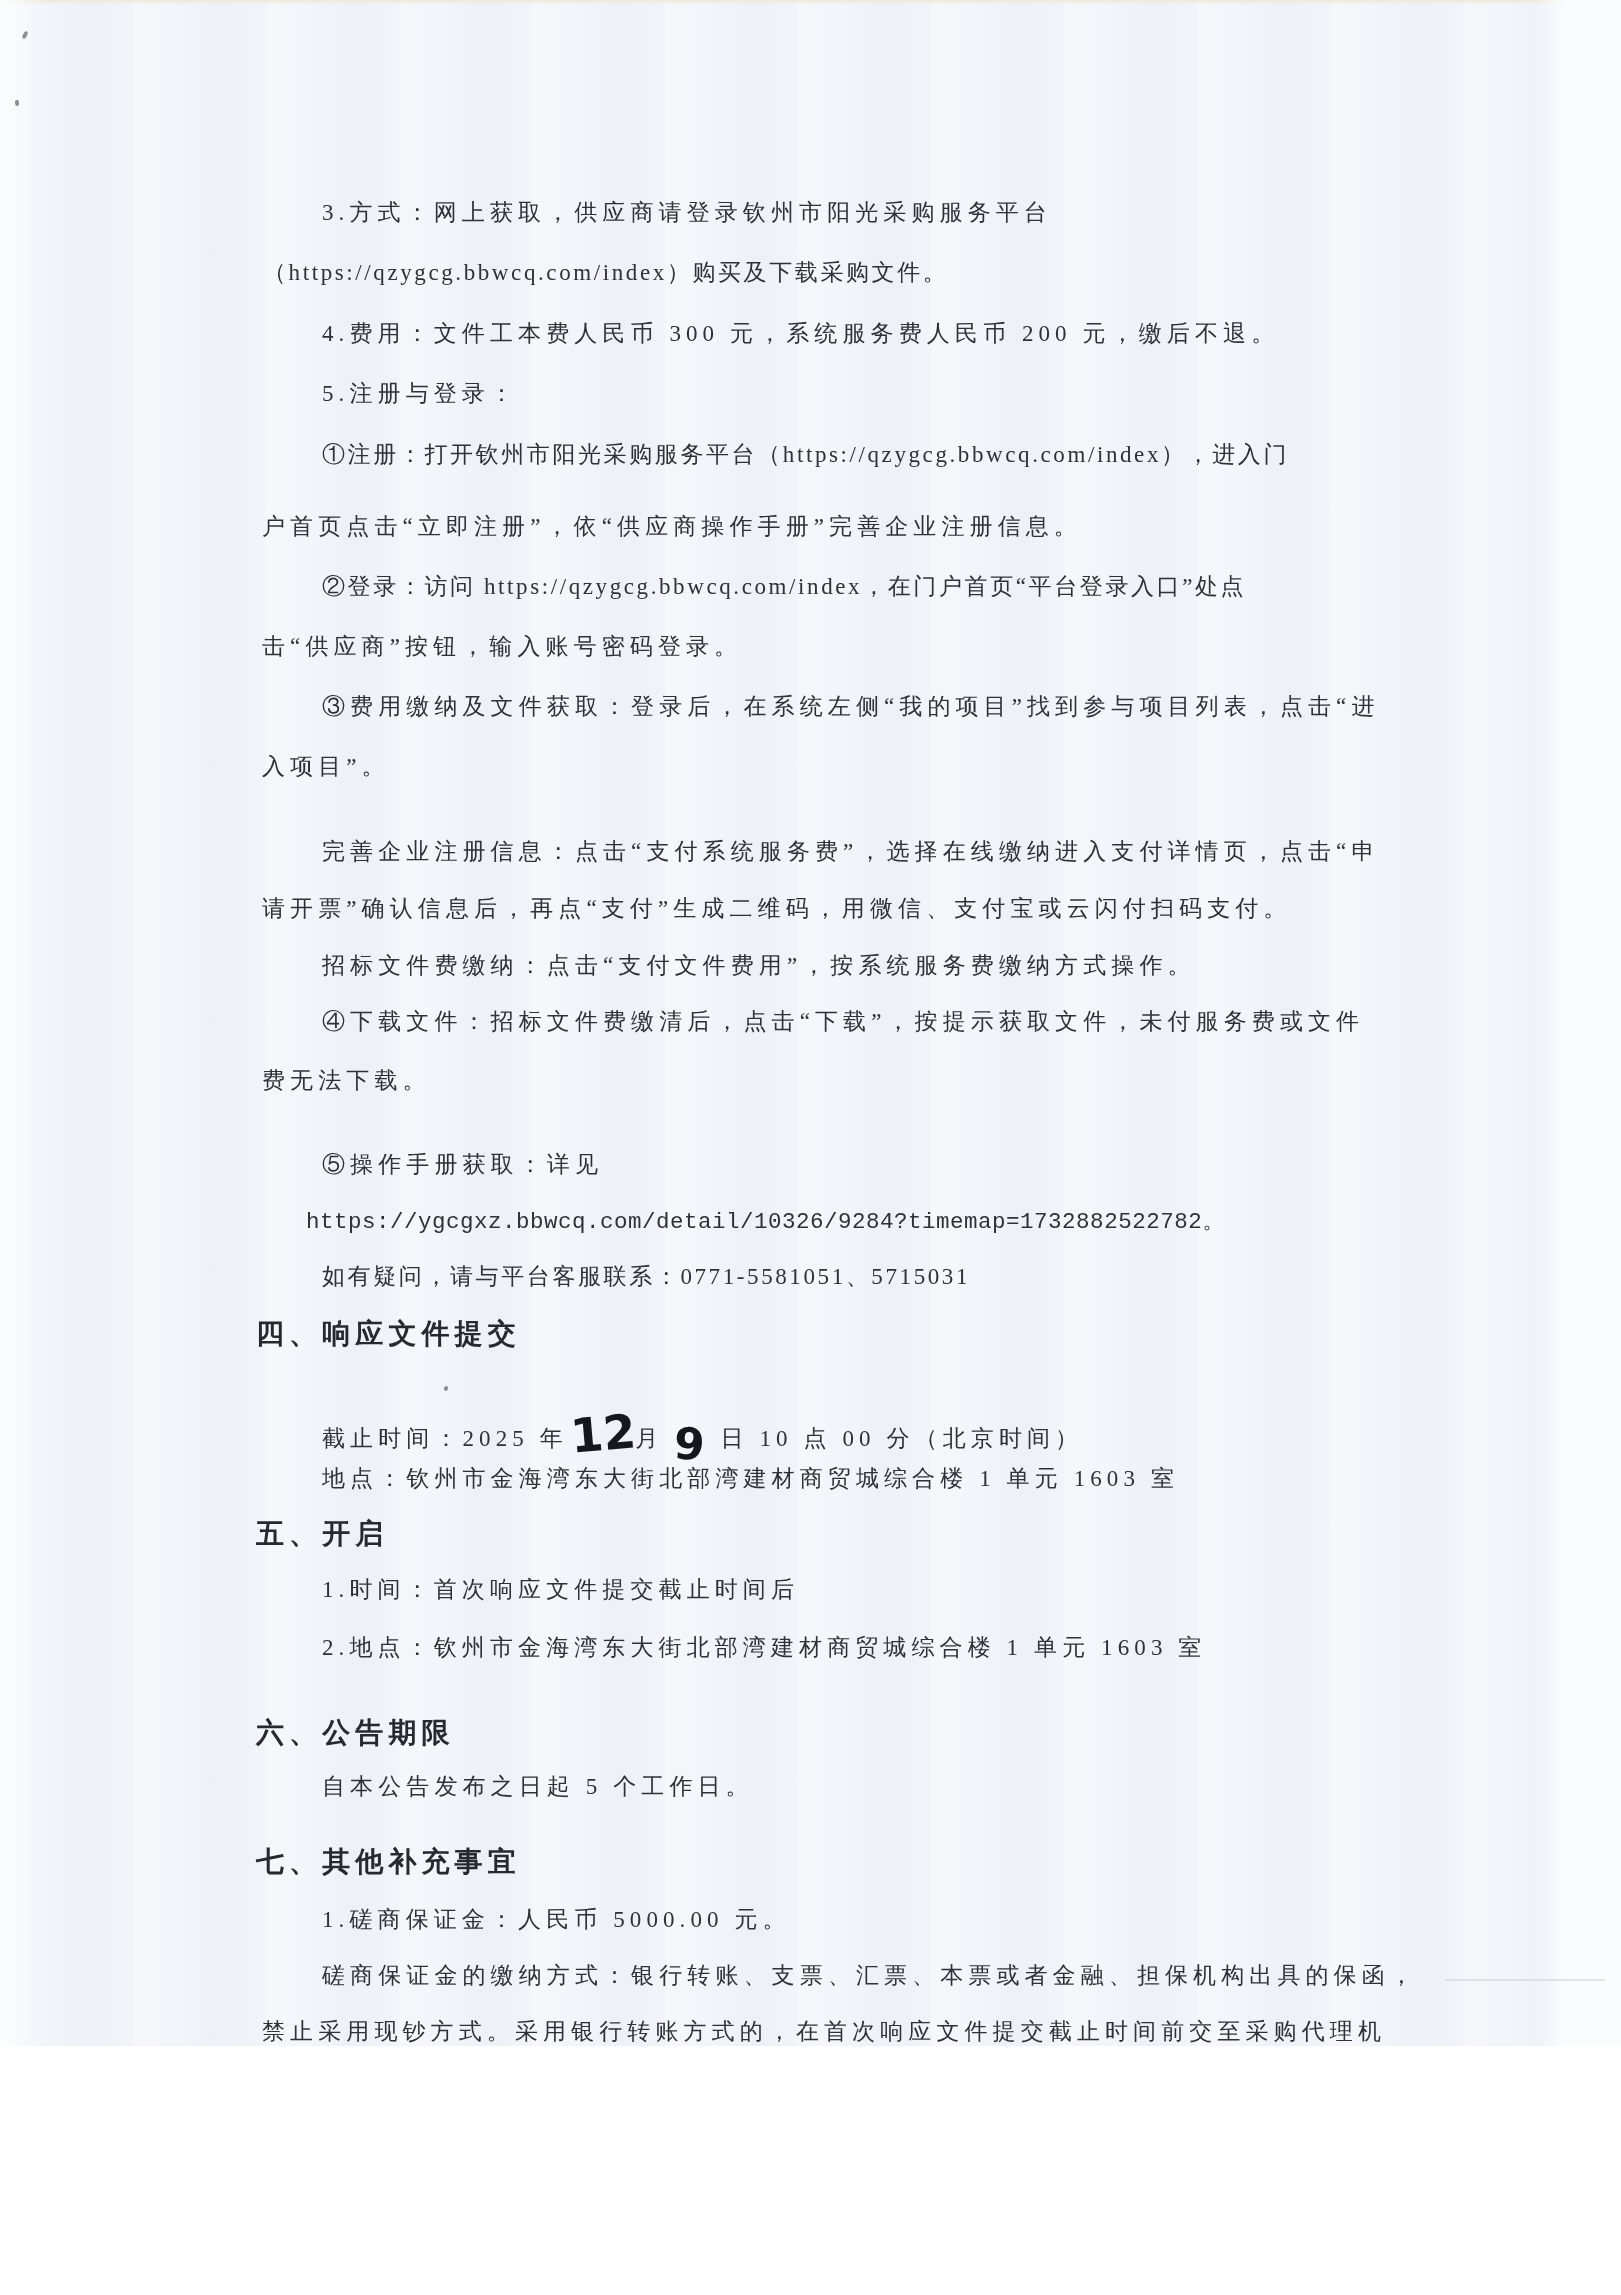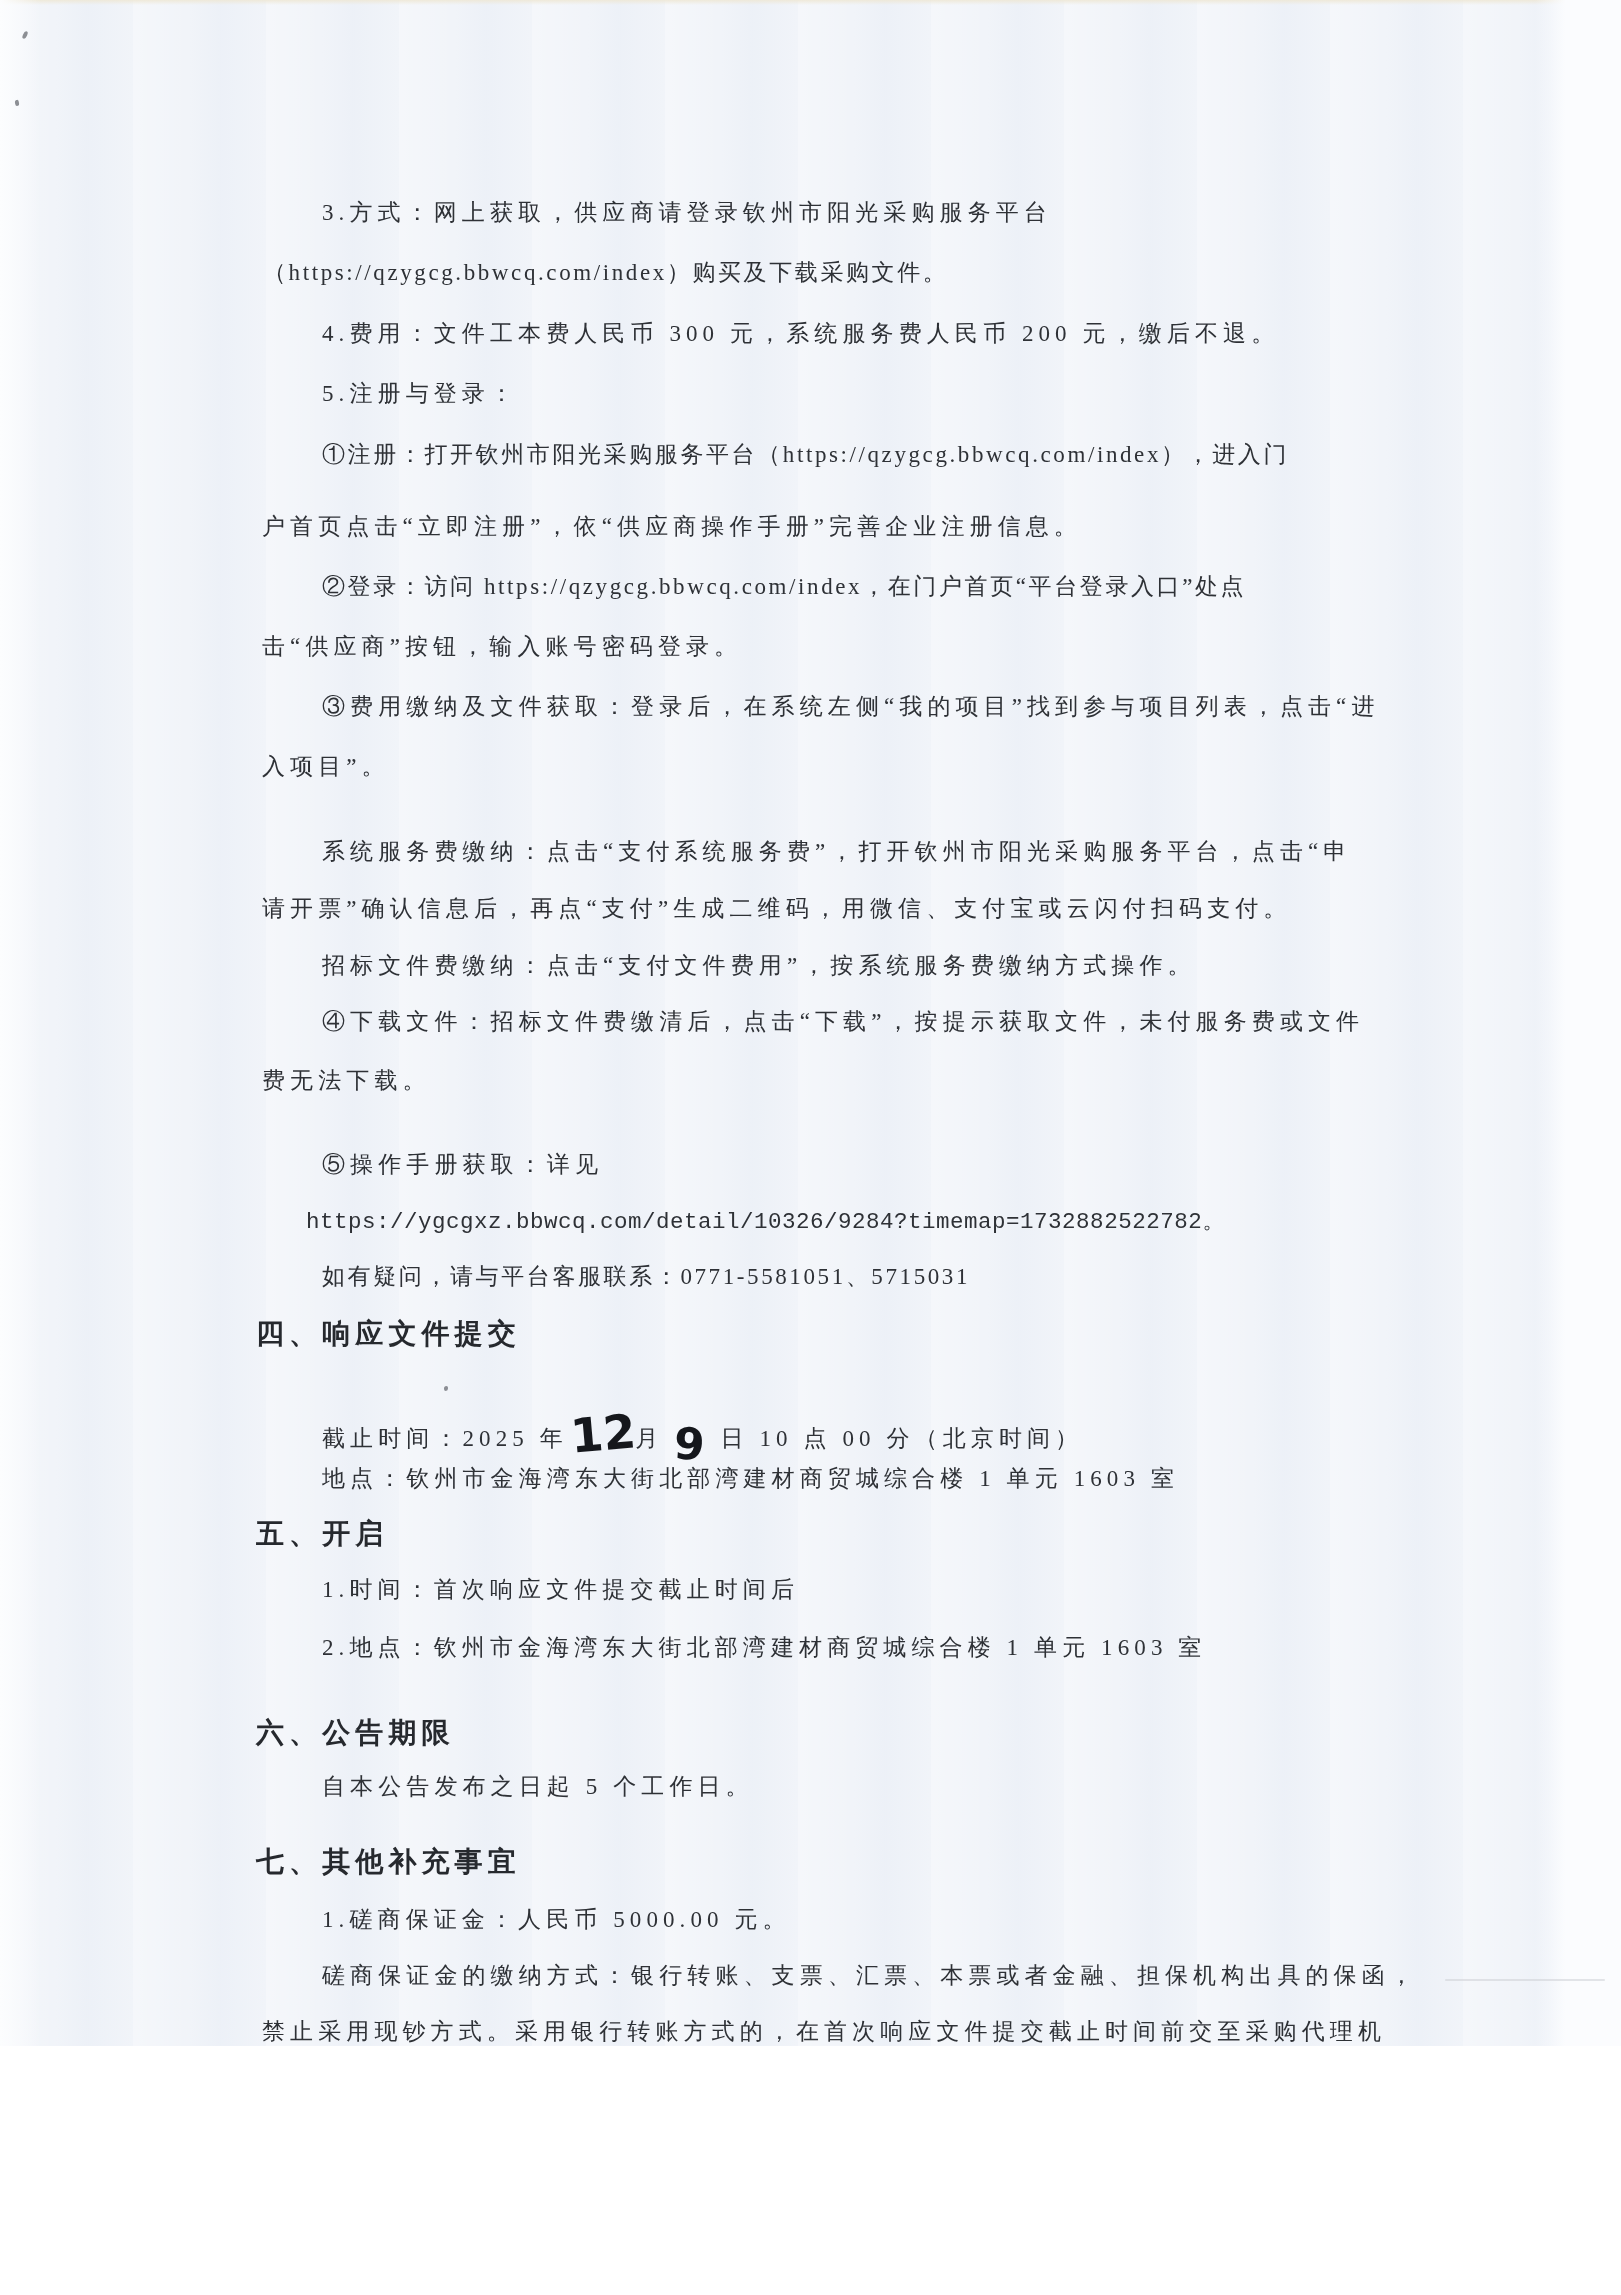--- a/index.html
+++ b/index.html
@@ -68,21 +68,21 @@
   <div class="ln cjk ind" style="top:197px">3.方式：网上获取，供应商请登录钦州市阳光采购服务平台</div>
   <div class="ln mix" style="top:257px;left:263px">（https://qzygcg.bbwcq.com/index）购买及下载采购文件。</div>
   <div class="ln cjk ind" style="top:318px">4.费用：文件工本费人民币 300 元，系统服务费人民币 200 元，缴后不退。</div>
   <div class="ln cjk ind" style="top:378px">5.注册与登录：</div>
   <div class="ln cjk" style="top:511px">户首页点击“立即注册”，依“供应商操作手册”完善企业注册信息。</div>
   <div class="ln mix ind" style="top:439px">①注册：打开钦州市阳光采购服务平台（https://qzygcg.bbwcq.com/index），进入门</div>
   <div class="ln cjk" style="top:631px">击“供应商”按钮，输入账号密码登录。</div>
   <div class="ln mix ind" style="top:571px">②登录：访问 https://qzygcg.bbwcq.com/index，在门户首页“平台登录入口”处点</div>
   <div class="ln cjk ind" style="top:691px">③费用缴纳及文件获取：登录后，在系统左侧“我的项目”找到参与项目列表，点击“进</div>
   <div class="ln cjk" style="top:751px">入项目”。</div>
-  <div class="ln cjk ind" style="top:836px">系统服务费缴纳：点击“支付系统服务费”，打开钦州市阳光采购服务平台，点击“申</div>
+  <div class="ln cjk ind" style="top:836px">完善企业注册信息：点击“支付系统服务费”，选择在线缴纳进入支付详情页，点击“申</div>
   <div class="ln cjk" style="top:893px">请开票”确认信息后，再点“支付”生成二维码，用微信、支付宝或云闪付扫码支付。</div>
   <div class="ln cjk ind" style="top:950px">招标文件费缴纳：点击“支付文件费用”，按系统服务费缴纳方式操作。</div>
   <div class="ln cjk ind" style="top:1006px">④下载文件：招标文件费缴清后，点击“下载”，按提示获取文件，未付服务费或文件</div>
   <div class="ln cjk" style="top:1065px">费无法下载。</div>
   <div class="ln cjk ind" style="top:1149px">⑤操作手册获取：详见</div>
   <div class="ln url" style="top:1206px">https://ygcgxz.bbwcq.com/detail/10326/9284?timemap=1732882522782。</div>
   <div class="ln mix ind" style="top:1261px">如有疑问，请与平台客服联系：0771-5581051、5715031</div>
   <div class="ln head" style="top:1318px">四、响应文件提交</div>
 
   <div class="ln ind deadline" style="top:1406px">

